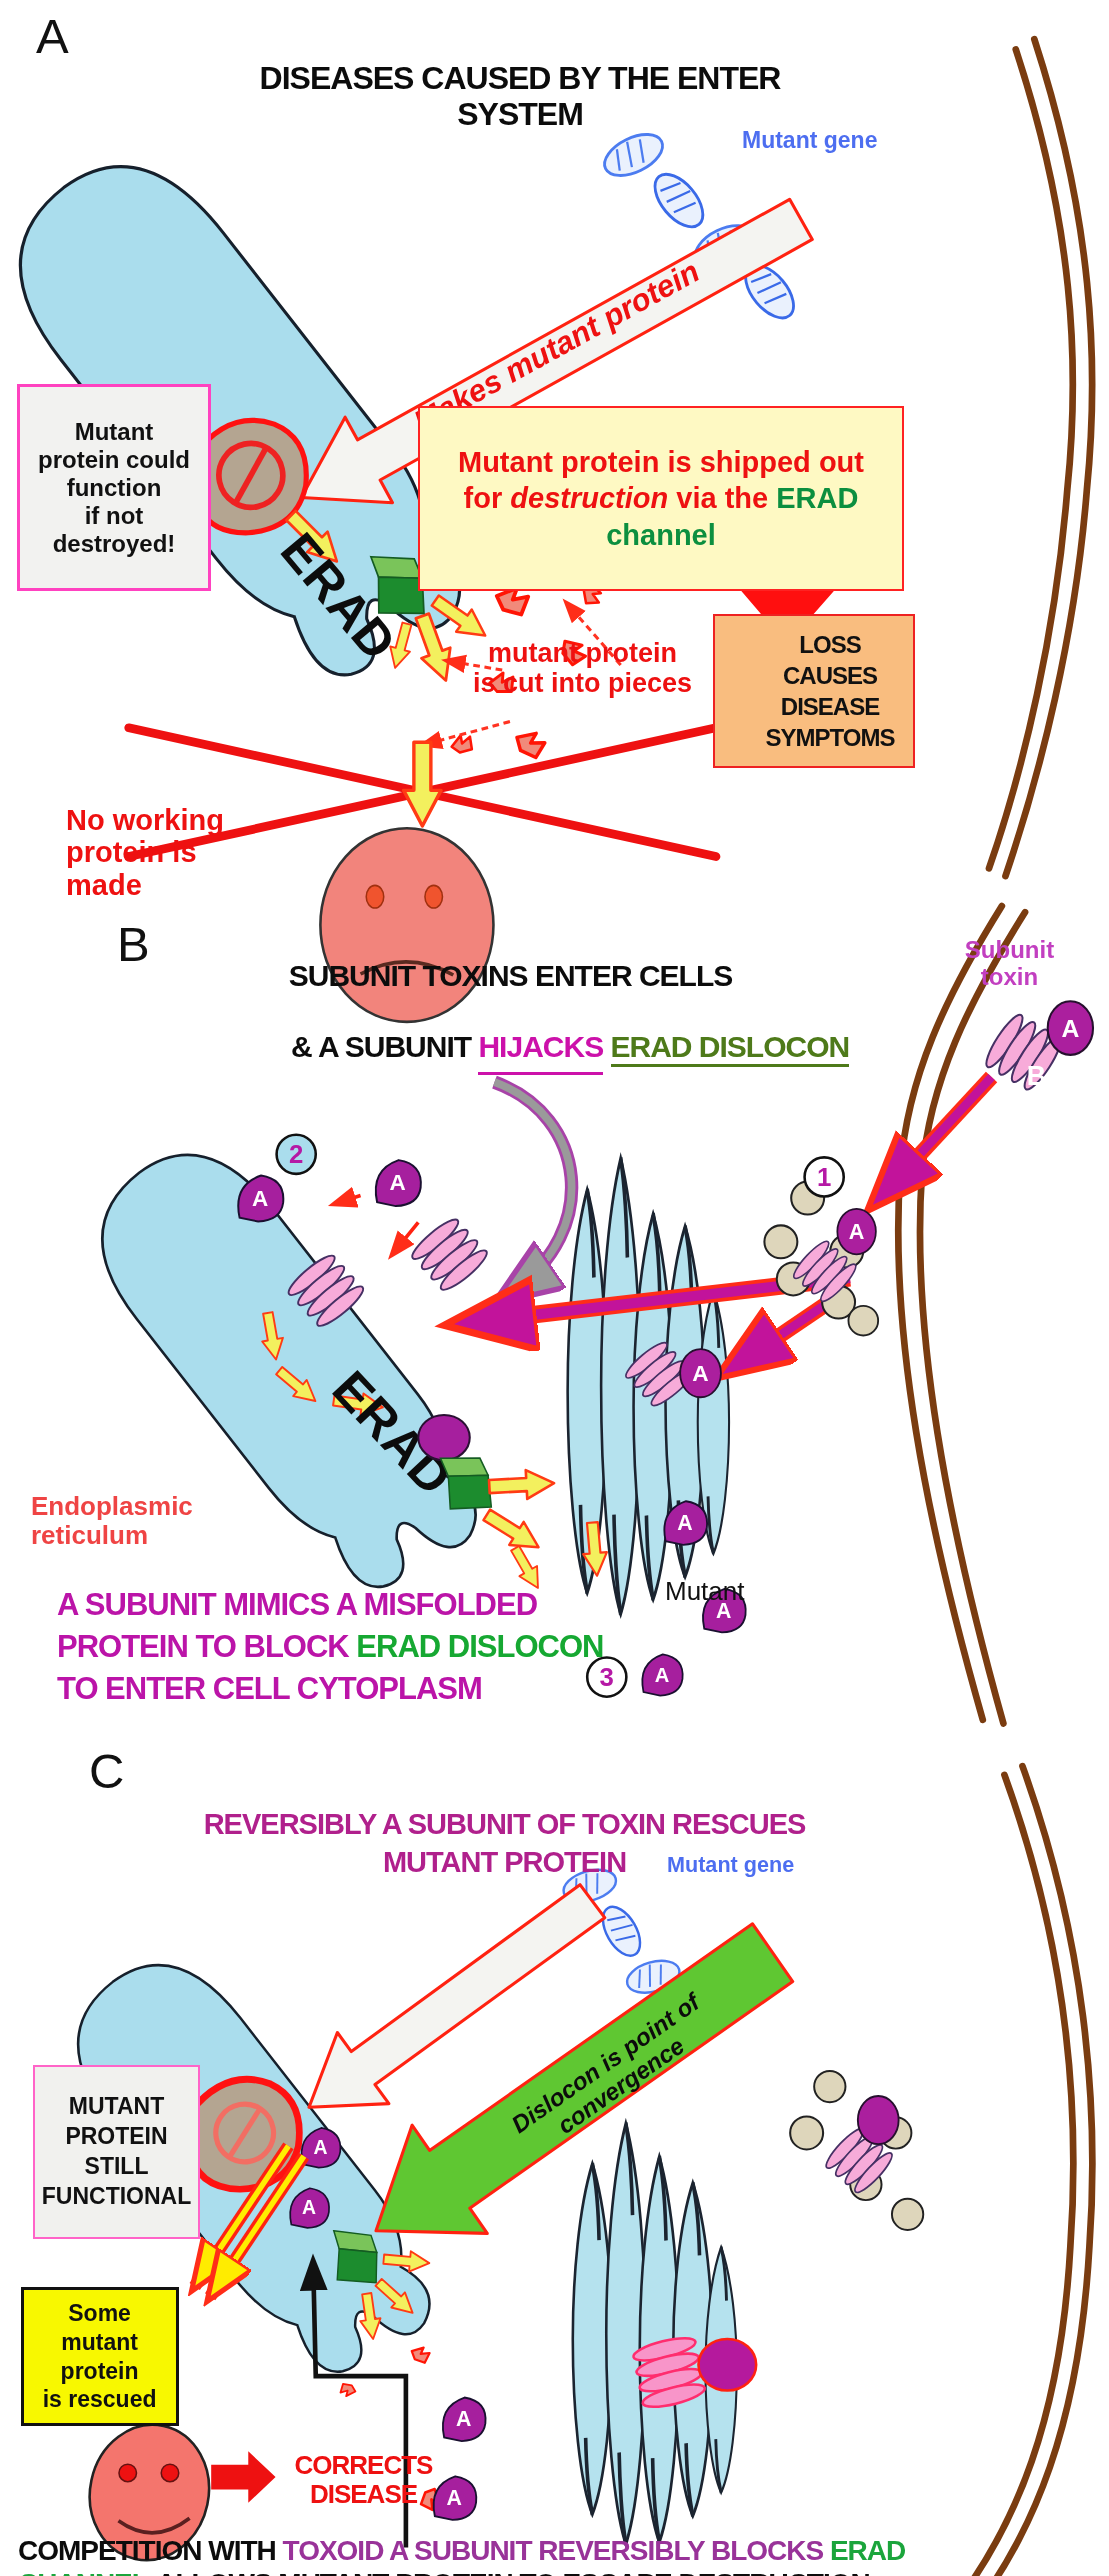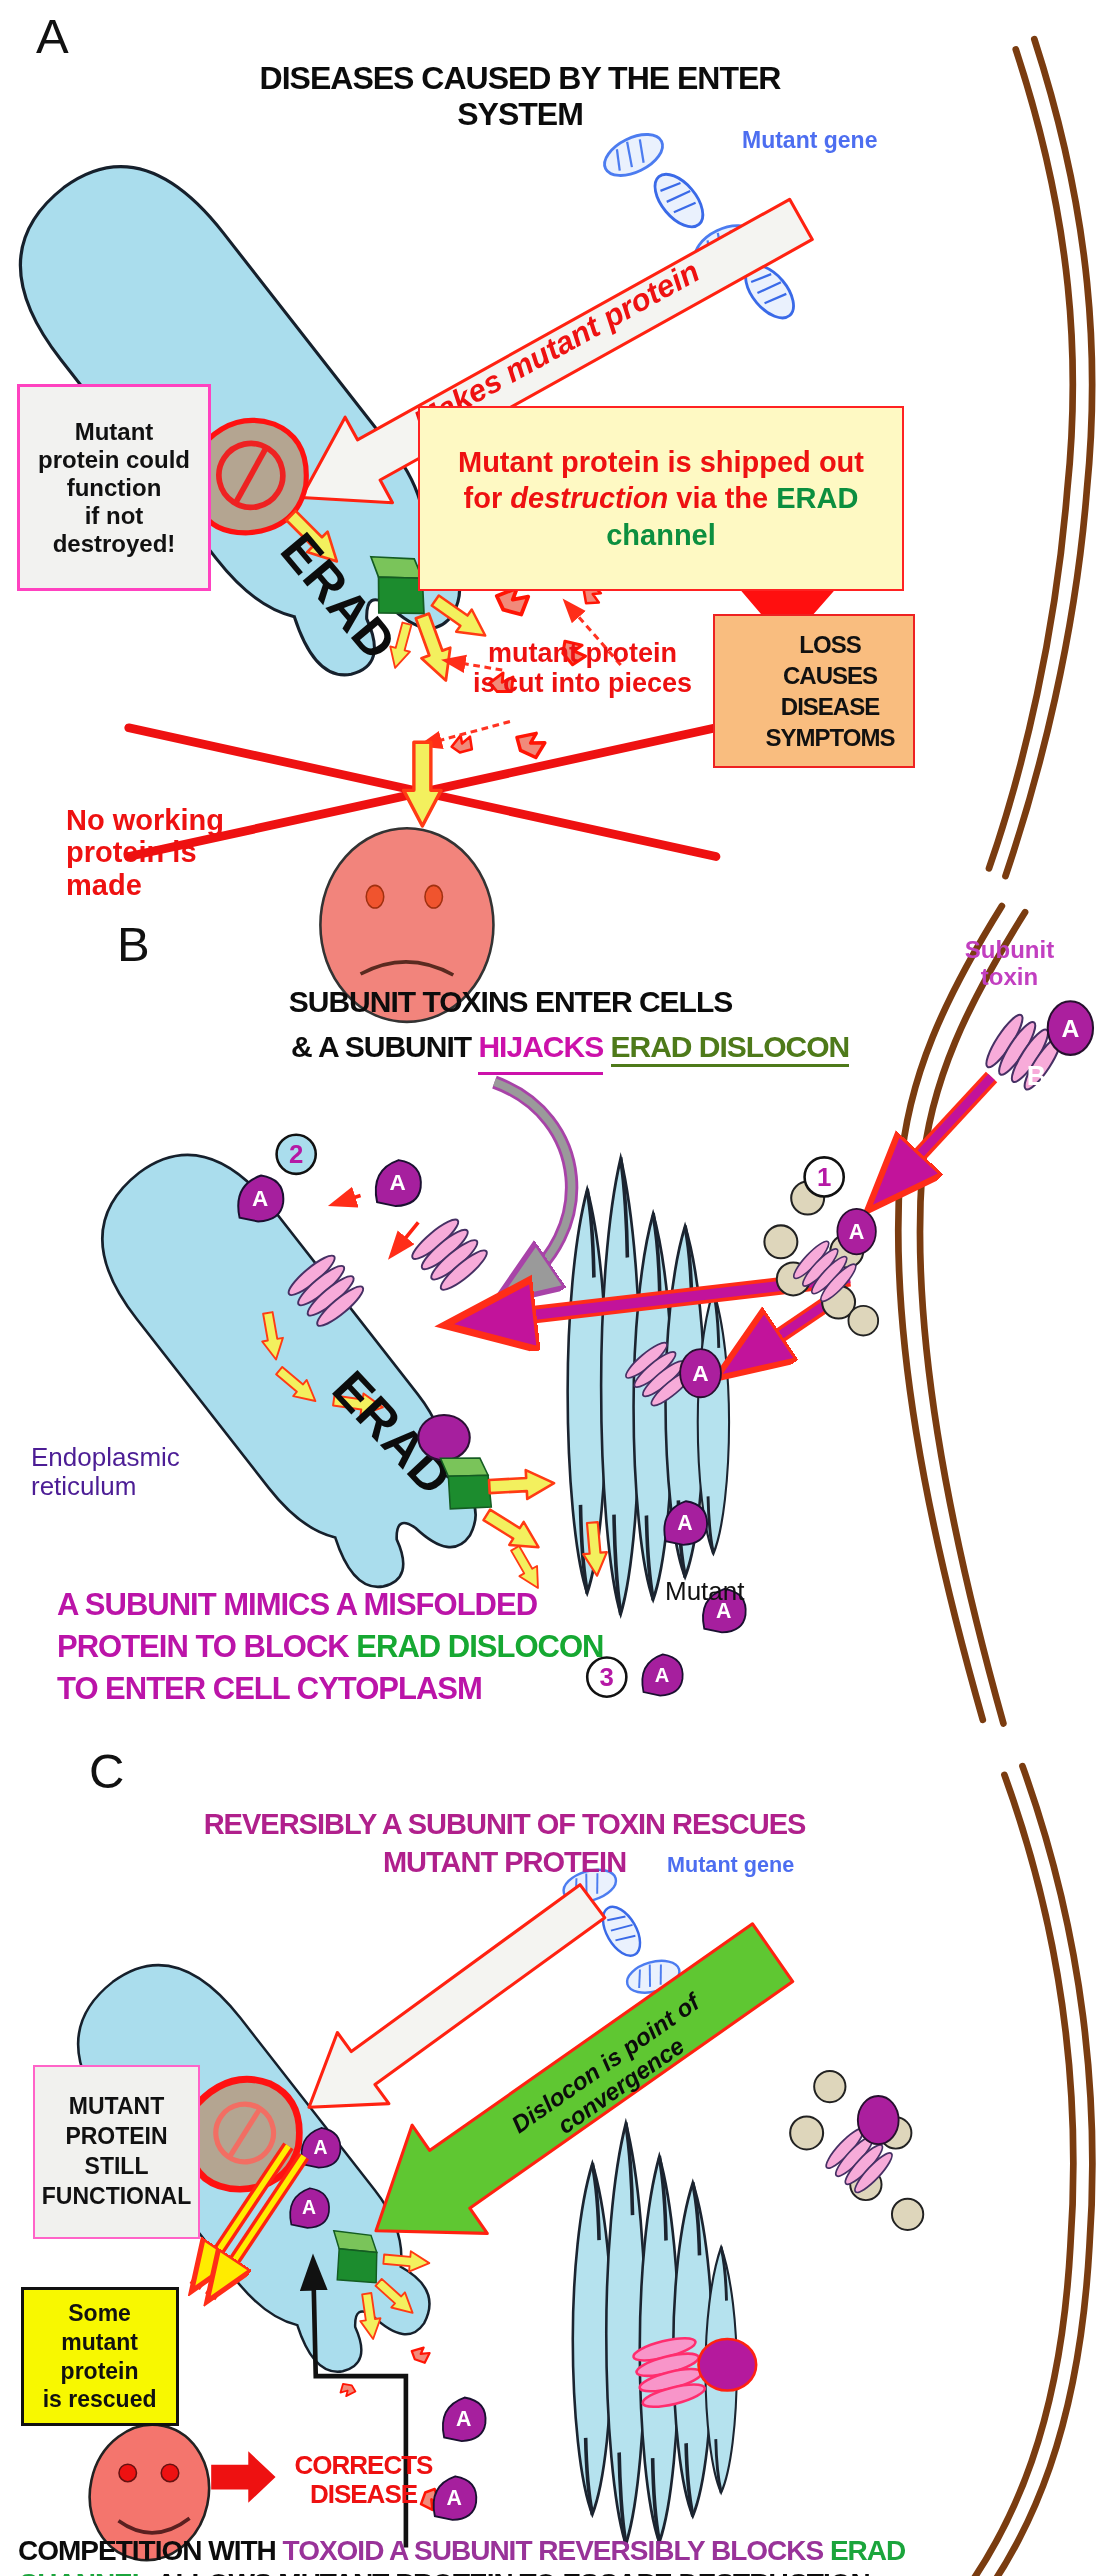--- a/index.html
+++ b/index.html
@@ -369,27 +369,27 @@
 <div class="box cond" style="left:713px;top:614px;width:166px;height:150px;background:#f9bd7f;border:2.1px solid #ee2222;font-size:24px;color:#111;line-height:1.3;padding-left:32px;">LOSS
 CAUSES
 DISEASE
 SYMPTOMS</div>
 
 <div class="lbl redtxt" style="left:66px;top:804px;font-size:29px;">No working
 protein is
 made</div>
 
 <div class="lbl panel-letter" style="left:117px;top:917px;">B</div>
-<div class="lbl cond ctr" style="left:222px;top:985px;width:577px;font-size:30px;color:#0c0c0c;">SUBUNIT TOXINS ENTER CELLS</div>
+<div class="lbl cond ctr" style="left:222px;top:959px;width:577px;font-size:30px;color:#0c0c0c;">SUBUNIT TOXINS ENTER CELLS</div>
 <div class="lbl cond" style="left:291px;top:1030px;font-size:30px;color:#0c0c0c;white-space:nowrap;"><span>&amp; A SUBUNIT </span><span class="u-mag" style="color:#cc11aa;">HIJACKS</span><span>&nbsp;</span><span class="u-olv" style="color:#4e7a1a;">ERAD DISLOCON</span></div>
 
 <div class="lbl ctr" style="left:922px;top:937px;width:175px;font-size:24px;color:#c23fc0;">Subunit
 toxin</div>
 
-<div class="lbl" style="left:31px;top:1443px;font-size:26px;font-weight:normal;color:#4c1d95;">Endoplasmic
+<div class="lbl" style="left:31px;top:1492px;font-size:26px;font-weight:bold;color:#ef4444;">Endoplasmic
 reticulum</div>
 
 <div class="lbl" style="left:665px;top:1577px;font-size:26px;font-weight:normal;color:#111;">Mutant</div>
 
 <div class="lbl cond" style="left:57px;top:1584px;font-size:31px;color:#bb14a8;line-height:1.35;"><span>A SUBUNIT MIMICS A MISFOLDED</span><br><span>PROTEIN TO BLOCK </span><span style="color:#16a832;">ERAD DISLOCON</span><br><span>TO ENTER CELL CYTOPLASM</span></div>
 
 <div class="lbl panel-letter" style="left:89px;top:1744px;">C</div>
 <div class="lbl cond ctr" style="left:144px;top:1806px;width:721px;font-size:29px;color:#b0208c;line-height:1.3;">REVERSIBLY A SUBUNIT OF TOXIN RESCUES
 MUTANT PROTEIN</div>
 <div class="lbl bluetxt" style="left:667px;top:1853px;font-size:21.6px;font-weight:bold;">Mutant gene</div>

